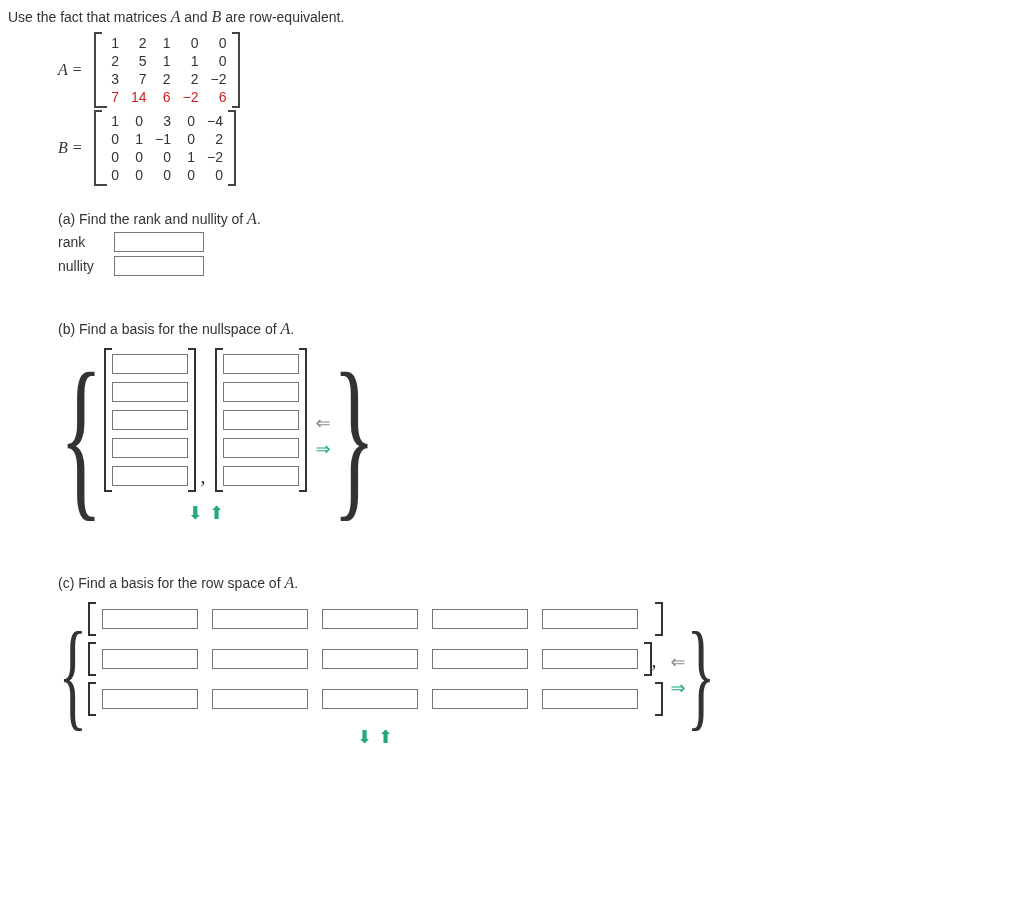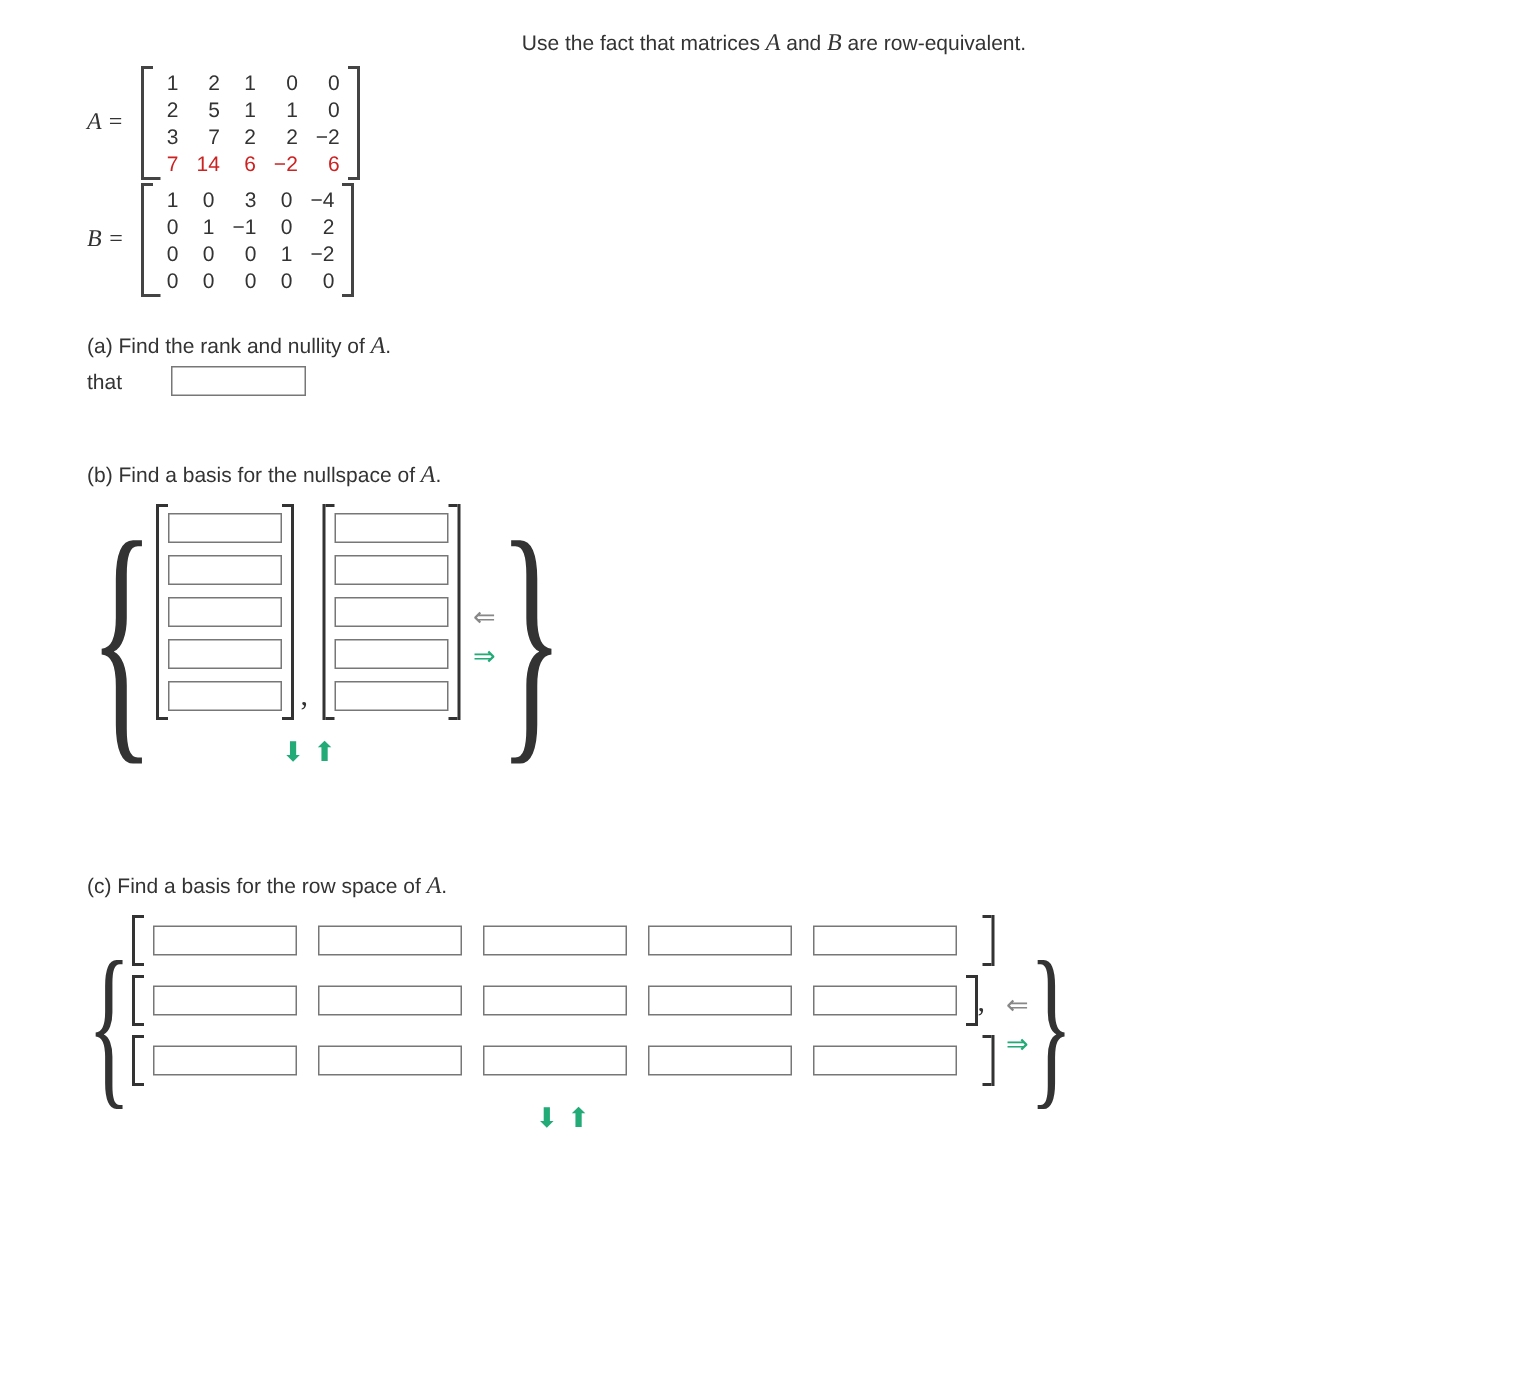--- a/index.html
+++ b/index.html
@@ -4,21 +4,21 @@
 <style>
   body {
     font-family: Verdana, Geneva, sans-serif;
     font-size: 14px;
     color: #333;
     margin: 0;
     padding: 8px 0 30px 8px;
     width: 1024px;
     box-sizing: border-box;
   }
-  .intro { margin: 12px 0 6px 0; text-align: center; }
+  .intro { margin: 0 0 6px 0; }
   .italic { font-style: italic; font-family: "Times New Roman", serif; font-size: 16px; }
   .section { margin-left: 50px; margin-top: 6px; }
   .mat-block { display: flex; align-items: center; margin: 2px 0; }
   .mat-label { width: 36px; font-family: "Times New Roman", serif; font-style: italic; font-size: 16px; }
   .mat-bracket {
     border-left: 2px solid #444;
     border-right: 2px solid #444;
     padding: 2px 5px;
     position: relative;
   }
@@ -170,21 +170,25 @@
       </tbody>
         </table>
     </div>
   </div>
 
   <div class="q-part">
     <div>
       <span>(a) Find the rank and nullity of </span><span class="italic">A</span><span>.</span>
     </div>
     <div class="ans-row">
-      <div class="ans-label">that</div>
+      <div class="ans-label">rank</div>
+      <input class="box" value="" style="">
+    </div>
+    <div class="ans-row">
+      <div class="ans-label">nullity</div>
       <input class="box" value="" style="">
     </div>
   </div>
 
   <div class="q-part" style="margin-top:44px;">
     <div>
       <span>(b) Find a basis for the nullspace of </span><span class="italic">A</span><span>.</span>
     </div>
     <div class="set-outer">
       <span class="brace">{</span>
@@ -222,21 +226,21 @@
         </div>
       </div>
       <div class="arrows">
         <span class="lft">⇐</span>
         <span>⇒</span>
       </div>
       <span class="brace">}</span>
     </div>
   </div>
 
-  <div class="q-part" style="margin-top:70px;">
+  <div class="q-part" style="margin-top:50px;">
     <div>
       <span>(c) Find a basis for the row space of </span><span class="italic">A</span><span>.</span>
     </div>
     <div class="set-outer">
       <span class="brace brace-sm">{</span>
       <div class="vec-col">
         <div class="rowset-inner">
           <div class="hvec-bracket">
             <span class="c tl"></span>
               <span class="c tr"></span>

